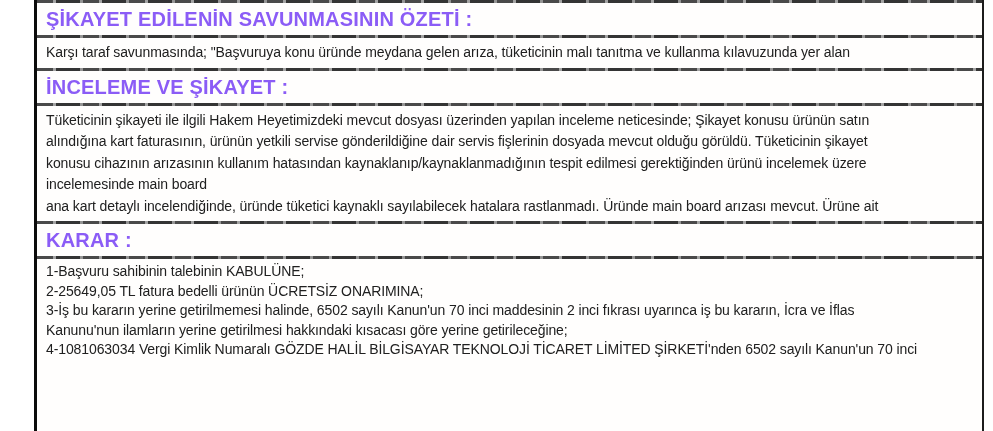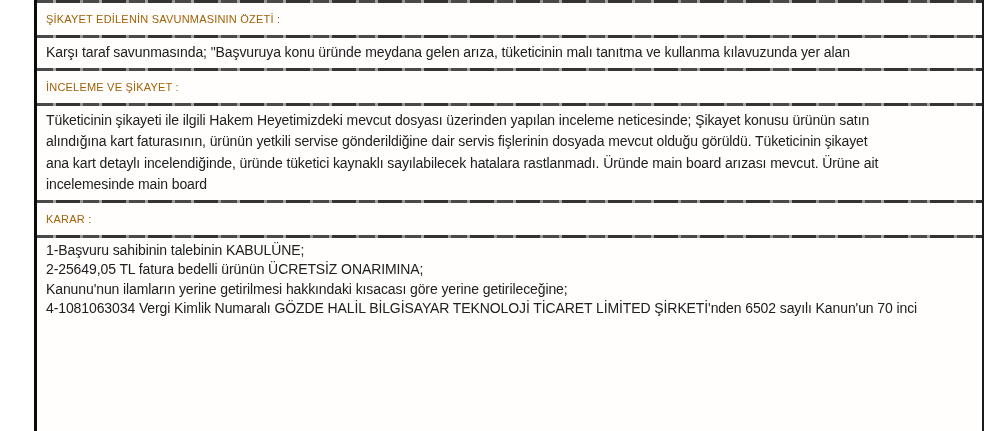--- a/index.html
+++ b/index.html
@@ -34,25 +34,25 @@
     height: 3px;
     background-image: repeating-linear-gradient(90deg,
       #3a3a3a 0px, #3a3a3a 16px,
       #9a9a9a 16px, #9a9a9a 19px,
       #222222 19px, #222222 43px,
       #8a8a8a 43px, #8a8a8a 46px);
     opacity: 0.92;
   }
   .section-header {
     padding: 6px 9px 6px 9px;
-    font-weight: normal;
-    font-size: 11px;
+    font-weight: bold;
+    font-size: 20px;
     line-height: 20px;
     letter-spacing: 0.2px;
-    color: #a16207;
+    color: #8b5cf6;
     white-space: nowrap;
   }
   .section-body {
     padding: 4px 9px 4px 9px;
     font-size: 14px;
     line-height: 21.5px;
     letter-spacing: -0.1px;
     color: #202020;
   }
   .section-body.decision {
@@ -74,26 +74,28 @@
       <div class="sep"></div>
       <div class="section-body">
         <div class="text-line">Karşı taraf savunmasında; "Başvuruya konu üründe meydana gelen arıza, tüketicinin malı tanıtma ve kullanma kılavuzunda yer alan</div>
       </div>
       <div class="sep"></div>
       <div class="section-header">İNCELEME VE ŞİKAYET :</div>
       <div class="sep"></div>
       <div class="section-body">
         <div class="text-line">Tüketicinin şikayeti ile ilgili Hakem Heyetimizdeki mevcut dosyası üzerinden yapılan inceleme neticesinde; Şikayet konusu ürünün satın</div>
         <div class="text-line">alındığına kart faturasının, ürünün yetkili servise gönderildiğine dair servis fişlerinin dosyada mevcut olduğu görüldü. Tüketicinin şikayet</div>
+        <div class="text-line">konusu cihazının arızasının kullanım hatasından kaynaklanıp/kaynaklanmadığının tespit edilmesi gerektiğinden ürünü incelemek üzere</div>
+        <div class="text-line">incelemesinde main board</div>
         <div class="text-line">ana kart detaylı incelendiğinde, üründe tüketici kaynaklı sayılabilecek hatalara rastlanmadı. Üründe main board arızası mevcut. Ürüne ait</div>
-        <div class="text-line">incelemesinde main board</div>
       </div>
       <div class="sep"></div>
       <div class="section-header">KARAR :</div>
       <div class="sep"></div>
       <div class="section-body decision">
         <div class="text-line">1-Başvuru sahibinin talebinin KABULÜNE;</div>
         <div class="text-line">2-25649,05 TL fatura bedelli ürünün ÜCRETSİZ ONARIMINA;</div>
+        <div class="text-line">3-İş bu kararın yerine getirilmemesi halinde, 6502 sayılı Kanun'un 70 inci maddesinin 2 inci fıkrası uyarınca iş bu kararın, İcra ve İflas</div>
         <div class="text-line">Kanunu'nun ilamların yerine getirilmesi hakkındaki kısacası göre yerine getirileceğine;</div>
         <div class="text-line">4-1081063034 Vergi Kimlik Numaralı GÖZDE HALİL BİLGİSAYAR TEKNOLOJİ TİCARET LİMİTED ŞİRKETİ'nden 6502 sayılı Kanun'un 70 inci</div>
       </div>
     </div>
 </div>
 
 </body></html>

